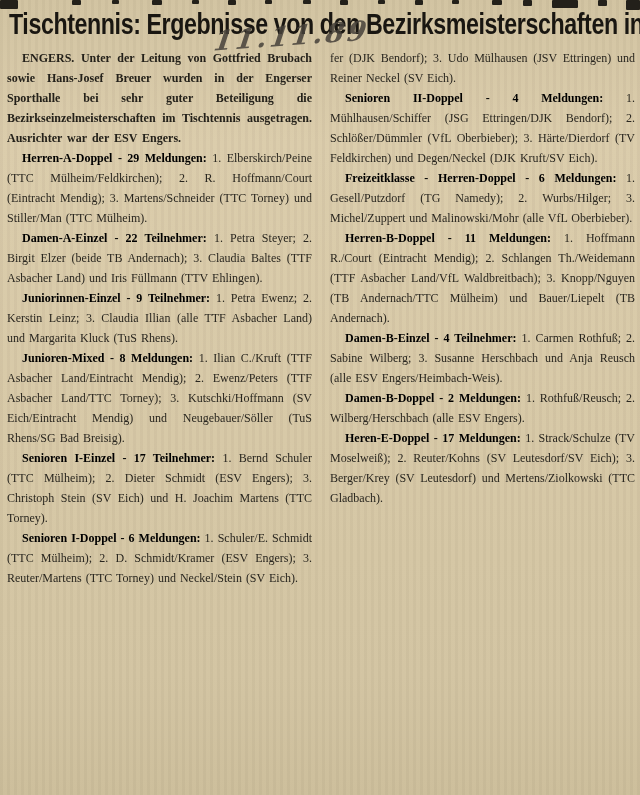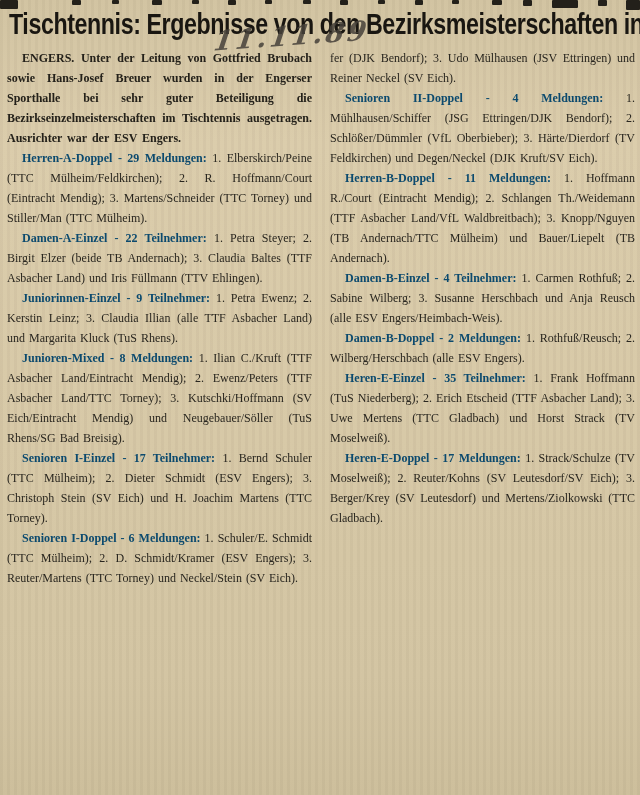--- a/index.html
+++ b/index.html
@@ -32,21 +32,21 @@
     position:absolute;top:48px;left:7px;width:628px;height:747px;
     display:flex;gap:18px;overflow:hidden;
   }
   .col{width:305px;flex:0 0 305px;
     font-size:12px;line-height:20px;color:#29261f;
     text-align:justify;
   }
   .col p{margin:0;text-indent:15px;word-spacing:1px;}
   .col p.no-indent{text-indent:0;}
   .col p.lead{font-weight:700;color:#24211a;word-spacing:2px;}
-  .sec-head{font-weight:700;color:#0c4a6e;}
+  .sec-head{font-weight:700;color:#000000;}
 </style>
 </head>
 <body>
 
 <div class="paper-texture"></div>
 
 <div>
   <div class="edge-mark" style="left:0;top:0;width:18px;height:9px;"></div>
   <div class="edge-mark" style="left:72px;top:0;width:9px;height:5px;"></div>
   <div class="edge-mark" style="left:112px;top:0;width:7px;height:4px;"></div>
@@ -77,20 +77,20 @@
     <p><span class="sec-head">Damen-A-Einzel - 22 Teilnehmer:</span> <span>1. Petra Steyer; 2. Birgit Elzer (beide TB Andernach); 3. Claudia Baltes (TTF Asbacher Land) und Iris Füllmann (TTV Ehlingen).</span></p>
     <p><span class="sec-head">Juniorinnen-Einzel - 9 Teilnehmer:</span> <span>1. Petra Ewenz; 2. Kerstin Leinz; 3. Claudia Illian (alle TTF Asbacher Land) und Margarita Kluck (TuS Rhens).</span></p>
     <p><span class="sec-head">Junioren-Mixed - 8 Meldungen:</span> <span>1. Ilian C./Kruft (TTF Asbacher Land/Eintracht Mendig); 2. Ewenz/Peters (TTF Asbacher Land/TTC Torney); 3. Kutschki/Hoffmann (SV Eich/Eintracht Mendig) und Neugebauer/Söller (TuS Rhens/SG Bad Breisig).</span></p>
     <p><span class="sec-head">Senioren I-Einzel - 17 Teilnehmer:</span> <span>1. Bernd Schuler (TTC Mülheim); 2. Dieter Schmidt (ESV Engers); 3. Christoph Stein (SV Eich) und H. Joachim Martens (TTC Torney).</span></p>
     <p><span class="sec-head">Senioren I-Doppel - 6 Meldungen:</span> <span>1. Schuler/E. Schmidt (TTC Mülheim); 2. D. Schmidt/Kramer (ESV Engers); 3. Reuter/Martens (TTC Torney) und Neckel/Stein (SV Eich).</span></p>
 
   </div>
   <div class="col">
     <p class="no-indent"><span>fer (DJK Bendorf); 3. Udo Mülhausen (JSV Ettringen) und Reiner Neckel (SV Eich).</span></p>
     <p><span class="sec-head">Senioren II-Doppel - 4 Meldungen:</span> <span>1. Mühlhausen/Schiffer (JSG Ettringen/DJK Bendorf); 2. Schlößer/Dümmler (VfL Oberbieber); 3. Härte/Dierdorf (TV Feldkirchen) und Degen/Neckel (DJK Kruft/SV Eich).</span></p>
+    <p><span class="sec-head">Freizeitklasse - Herren-Doppel - 6 Meldungen:</span> <span>1. Gesell/Putzdorf (TG Namedy); 2. Wurbs/Hilger; 3. Michel/Zuppert und Malinowski/Mohr (alle VfL Oberbieber).</span></p>
     <p><span class="sec-head">Herren-B-Doppel - 11 Meldungen:</span> <span>1. Hoffmann R./Court (Eintracht Mendig); 2. Schlangen Th./Weidemann (TTF Asbacher Land/VfL Waldbreitbach); 3. Knopp/Nguyen (TB Andernach/TTC Mülheim) und Bauer/Liepelt (TB Andernach).</span></p>
     <p><span class="sec-head">Damen-B-Einzel - 4 Teilnehmer:</span> <span>1. Carmen Rothfuß; 2. Sabine Wilberg; 3. Susanne Herschbach und Anja Reusch (alle ESV Engers/Heimbach-Weis).</span></p>
     <p><span class="sec-head">Damen-B-Doppel - 2 Meldungen:</span> <span>1. Rothfuß/Reusch; 2. Wilberg/Herschbach (alle ESV Engers).</span></p>
-    <p><span class="sec-head">Heren-E-Einzel - 35 Teilnehmer:</span> <span>1. Frank Hoffmann (TuS Niederberg); 2. Erich Etscheid (TTF Asbacher Land); 3. Uwe Mertens (TTC Gladbach) und Horst Strack (TV Moselweiß).</span></p>
     <p><span class="sec-head">Heren-E-Doppel - 17 Meldungen:</span> <span>1. Strack/Schulze (TV Moselweiß); 2. Reuter/Kohns (SV Leutesdorf/SV Eich); 3. Berger/Krey (SV Leutesdorf) und Mertens/Ziolkowski (TTC Gladbach).</span></p>
 
   </div>
 </div>
 
 </body></html>

